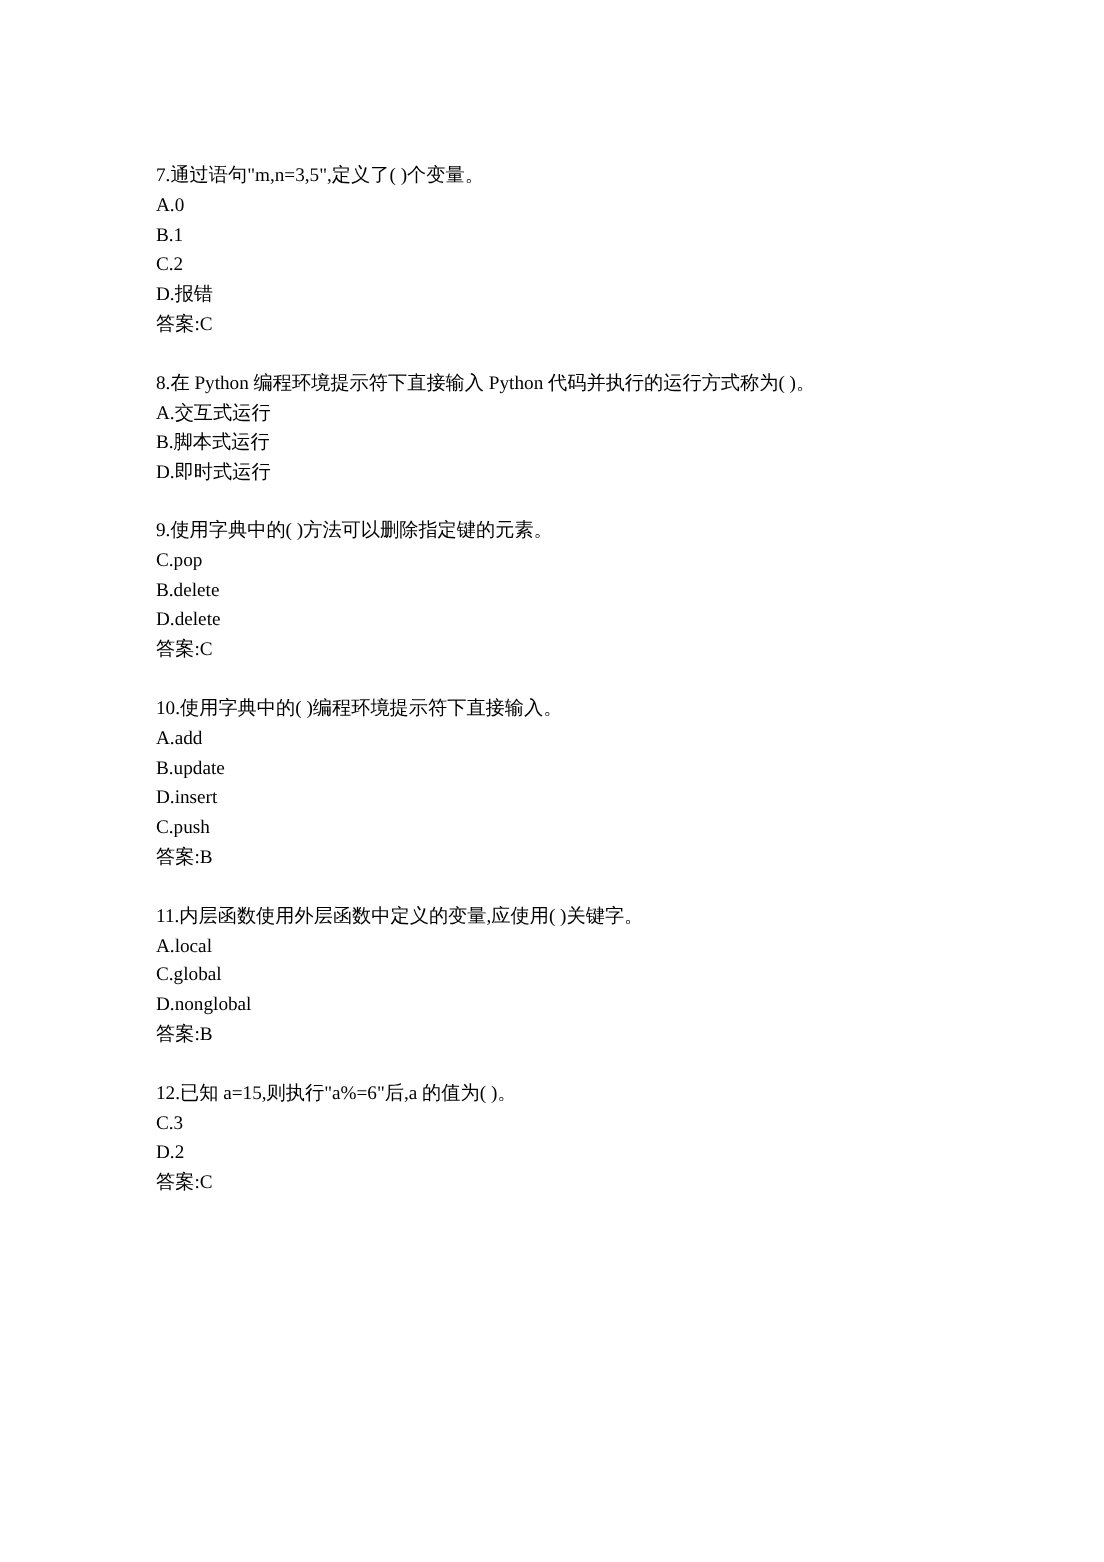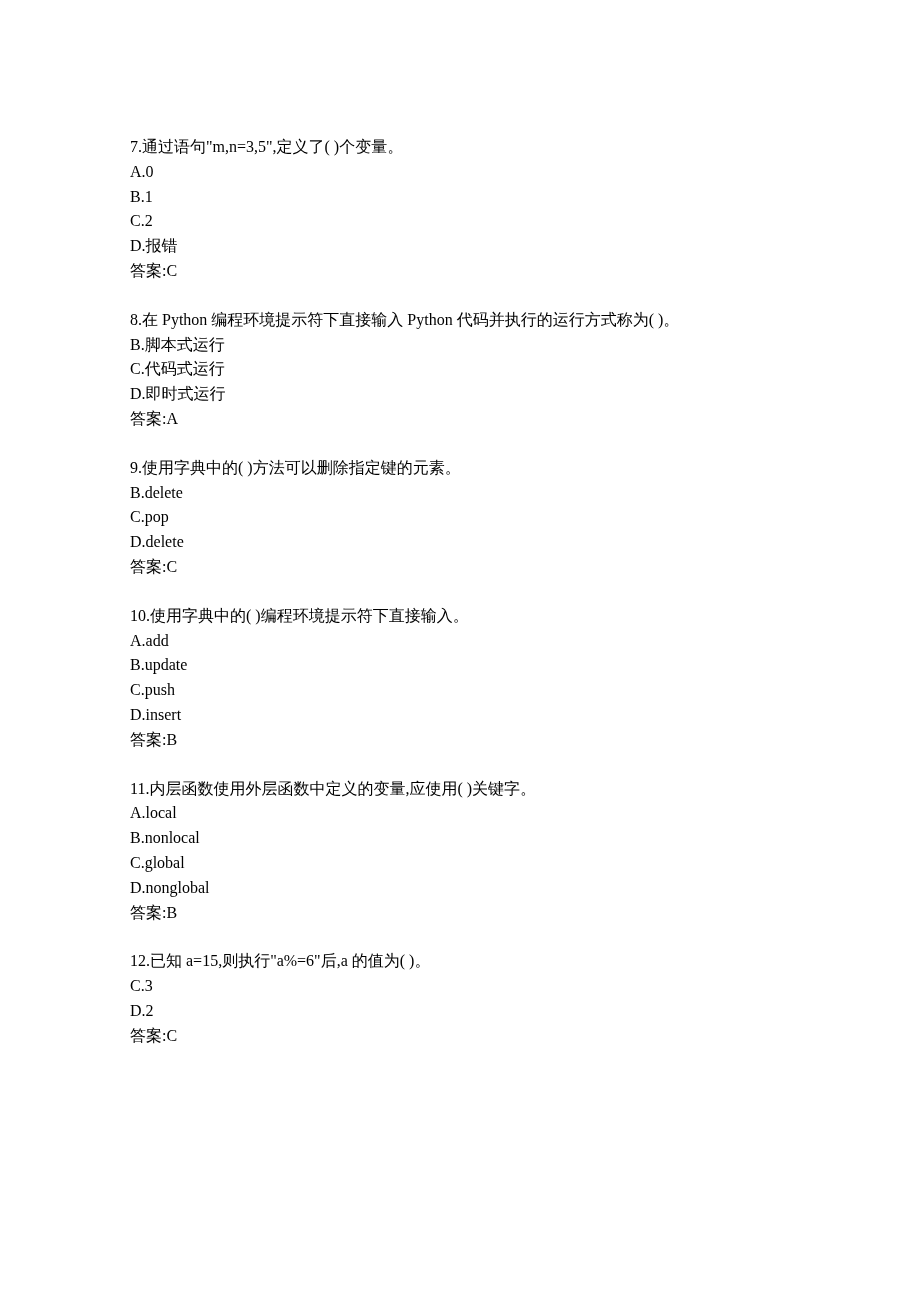--- a/index.html
+++ b/index.html
@@ -34,47 +34,45 @@
     <div class="q-text"><span>7</span>.<span>通过语句"m,n=3,5",定义了( )个变量。</span></div>
     <div class="opt">A.0</div>
     <div class="opt">B.1</div>
     <div class="opt">C.2</div>
     <div class="opt">D.报错</div>
     <div class="ans">答案:C</div>
   </div>
 
   <div class="question-block">
     <div class="q-text"><span>8</span>.<span>在 Python 编程环境提示符下直接输入 Python 代码并执行的运行方式称为( )。</span></div>
+    <div class="opt">A.交互式运行</div>
     <div class="opt">B.脚本式运行</div>
-    <div class="opt">C.代码式运行</div>
     <div class="opt">D.即时式运行</div>
-    <div class="ans">答案:A</div>
   </div>
 
   <div class="question-block">
     <div class="q-text"><span>9</span>.<span>使用字典中的( )方法可以删除指定键的元素。</span></div>
+    <div class="opt">C.pop</div>
     <div class="opt">B.delete</div>
-    <div class="opt">C.pop</div>
     <div class="opt">D.delete</div>
     <div class="ans">答案:C</div>
   </div>
 
   <div class="question-block">
     <div class="q-text"><span>10</span>.<span>使用字典中的( )编程环境提示符下直接输入。</span></div>
     <div class="opt">A.add</div>
     <div class="opt">B.update</div>
+    <div class="opt">D.insert</div>
     <div class="opt">C.push</div>
-    <div class="opt">D.insert</div>
     <div class="ans">答案:B</div>
   </div>
 
   <div class="question-block">
     <div class="q-text"><span>11</span>.<span>内层函数使用外层函数中定义的变量,应使用( )关键字。</span></div>
     <div class="opt">A.local</div>
-    <div class="opt">B.nonlocal</div>
     <div class="opt">C.global</div>
     <div class="opt">D.nonglobal</div>
     <div class="ans">答案:B</div>
   </div>
 
   <div class="question-block">
     <div class="q-text"><span>12</span>.<span>已知 a=15,则执行"a%=6"后,a 的值为( )。</span></div>
     <div class="opt">C.3</div>
     <div class="opt">D.2</div>
     <div class="ans">答案:C</div>

